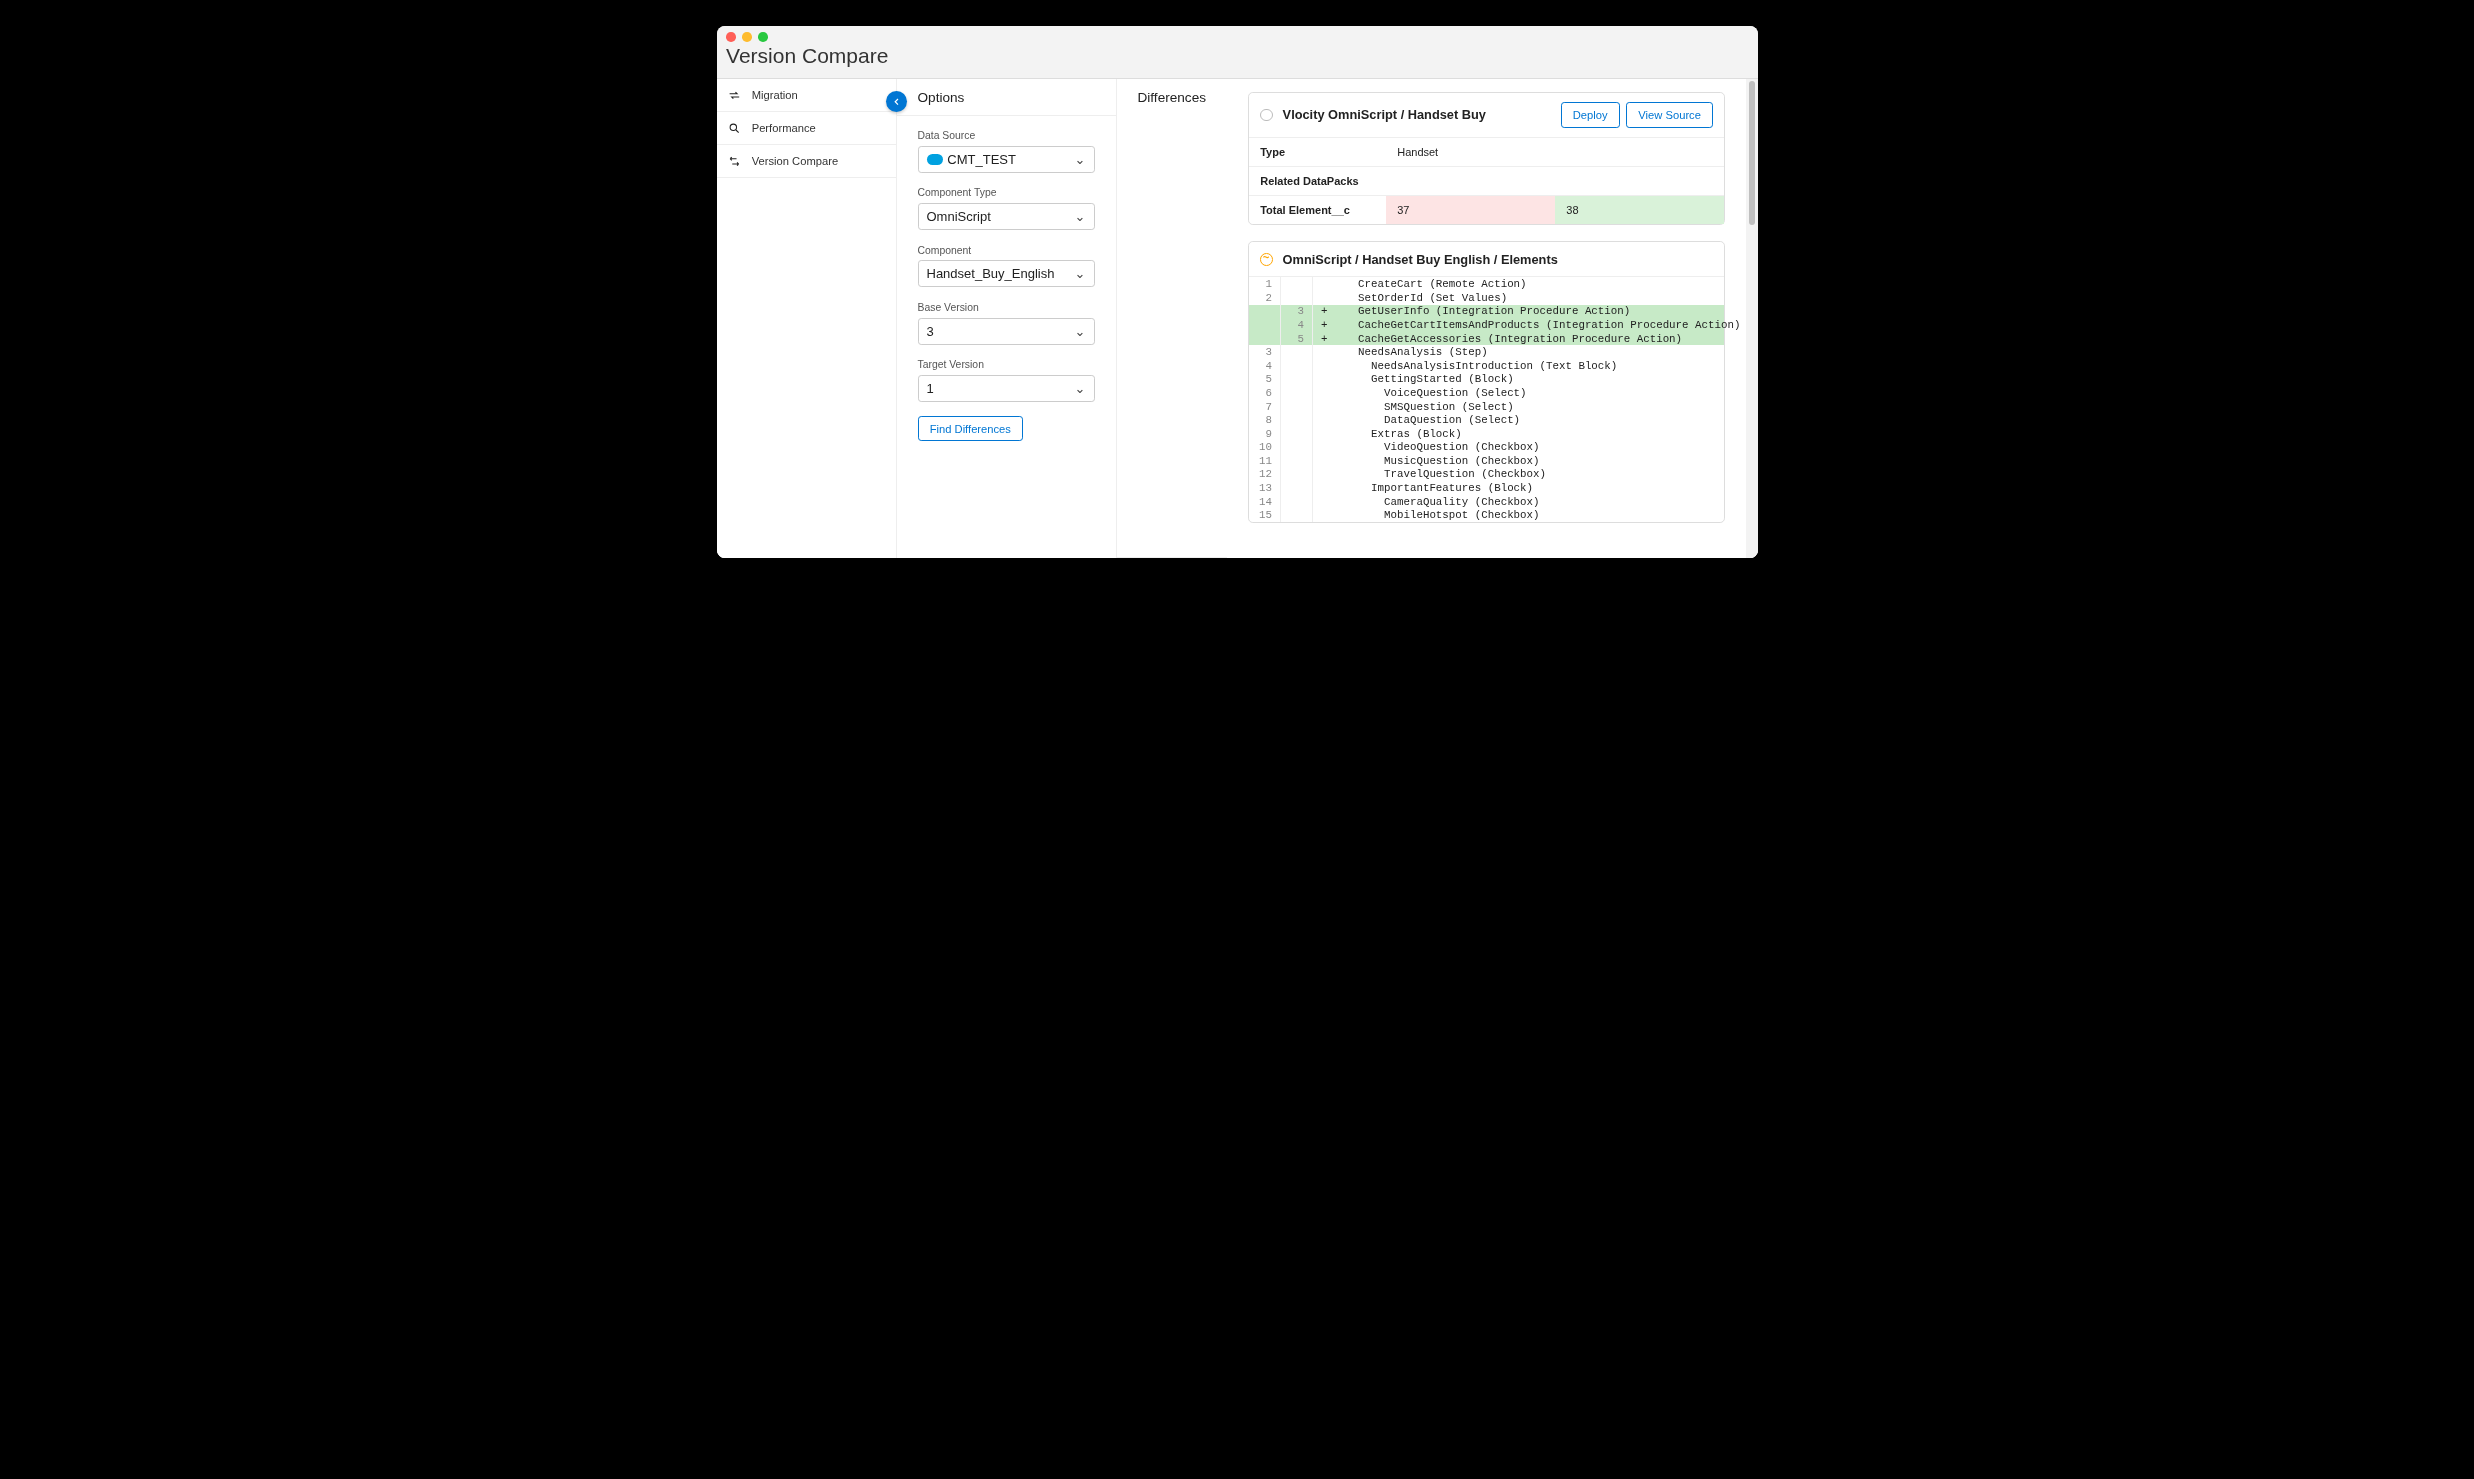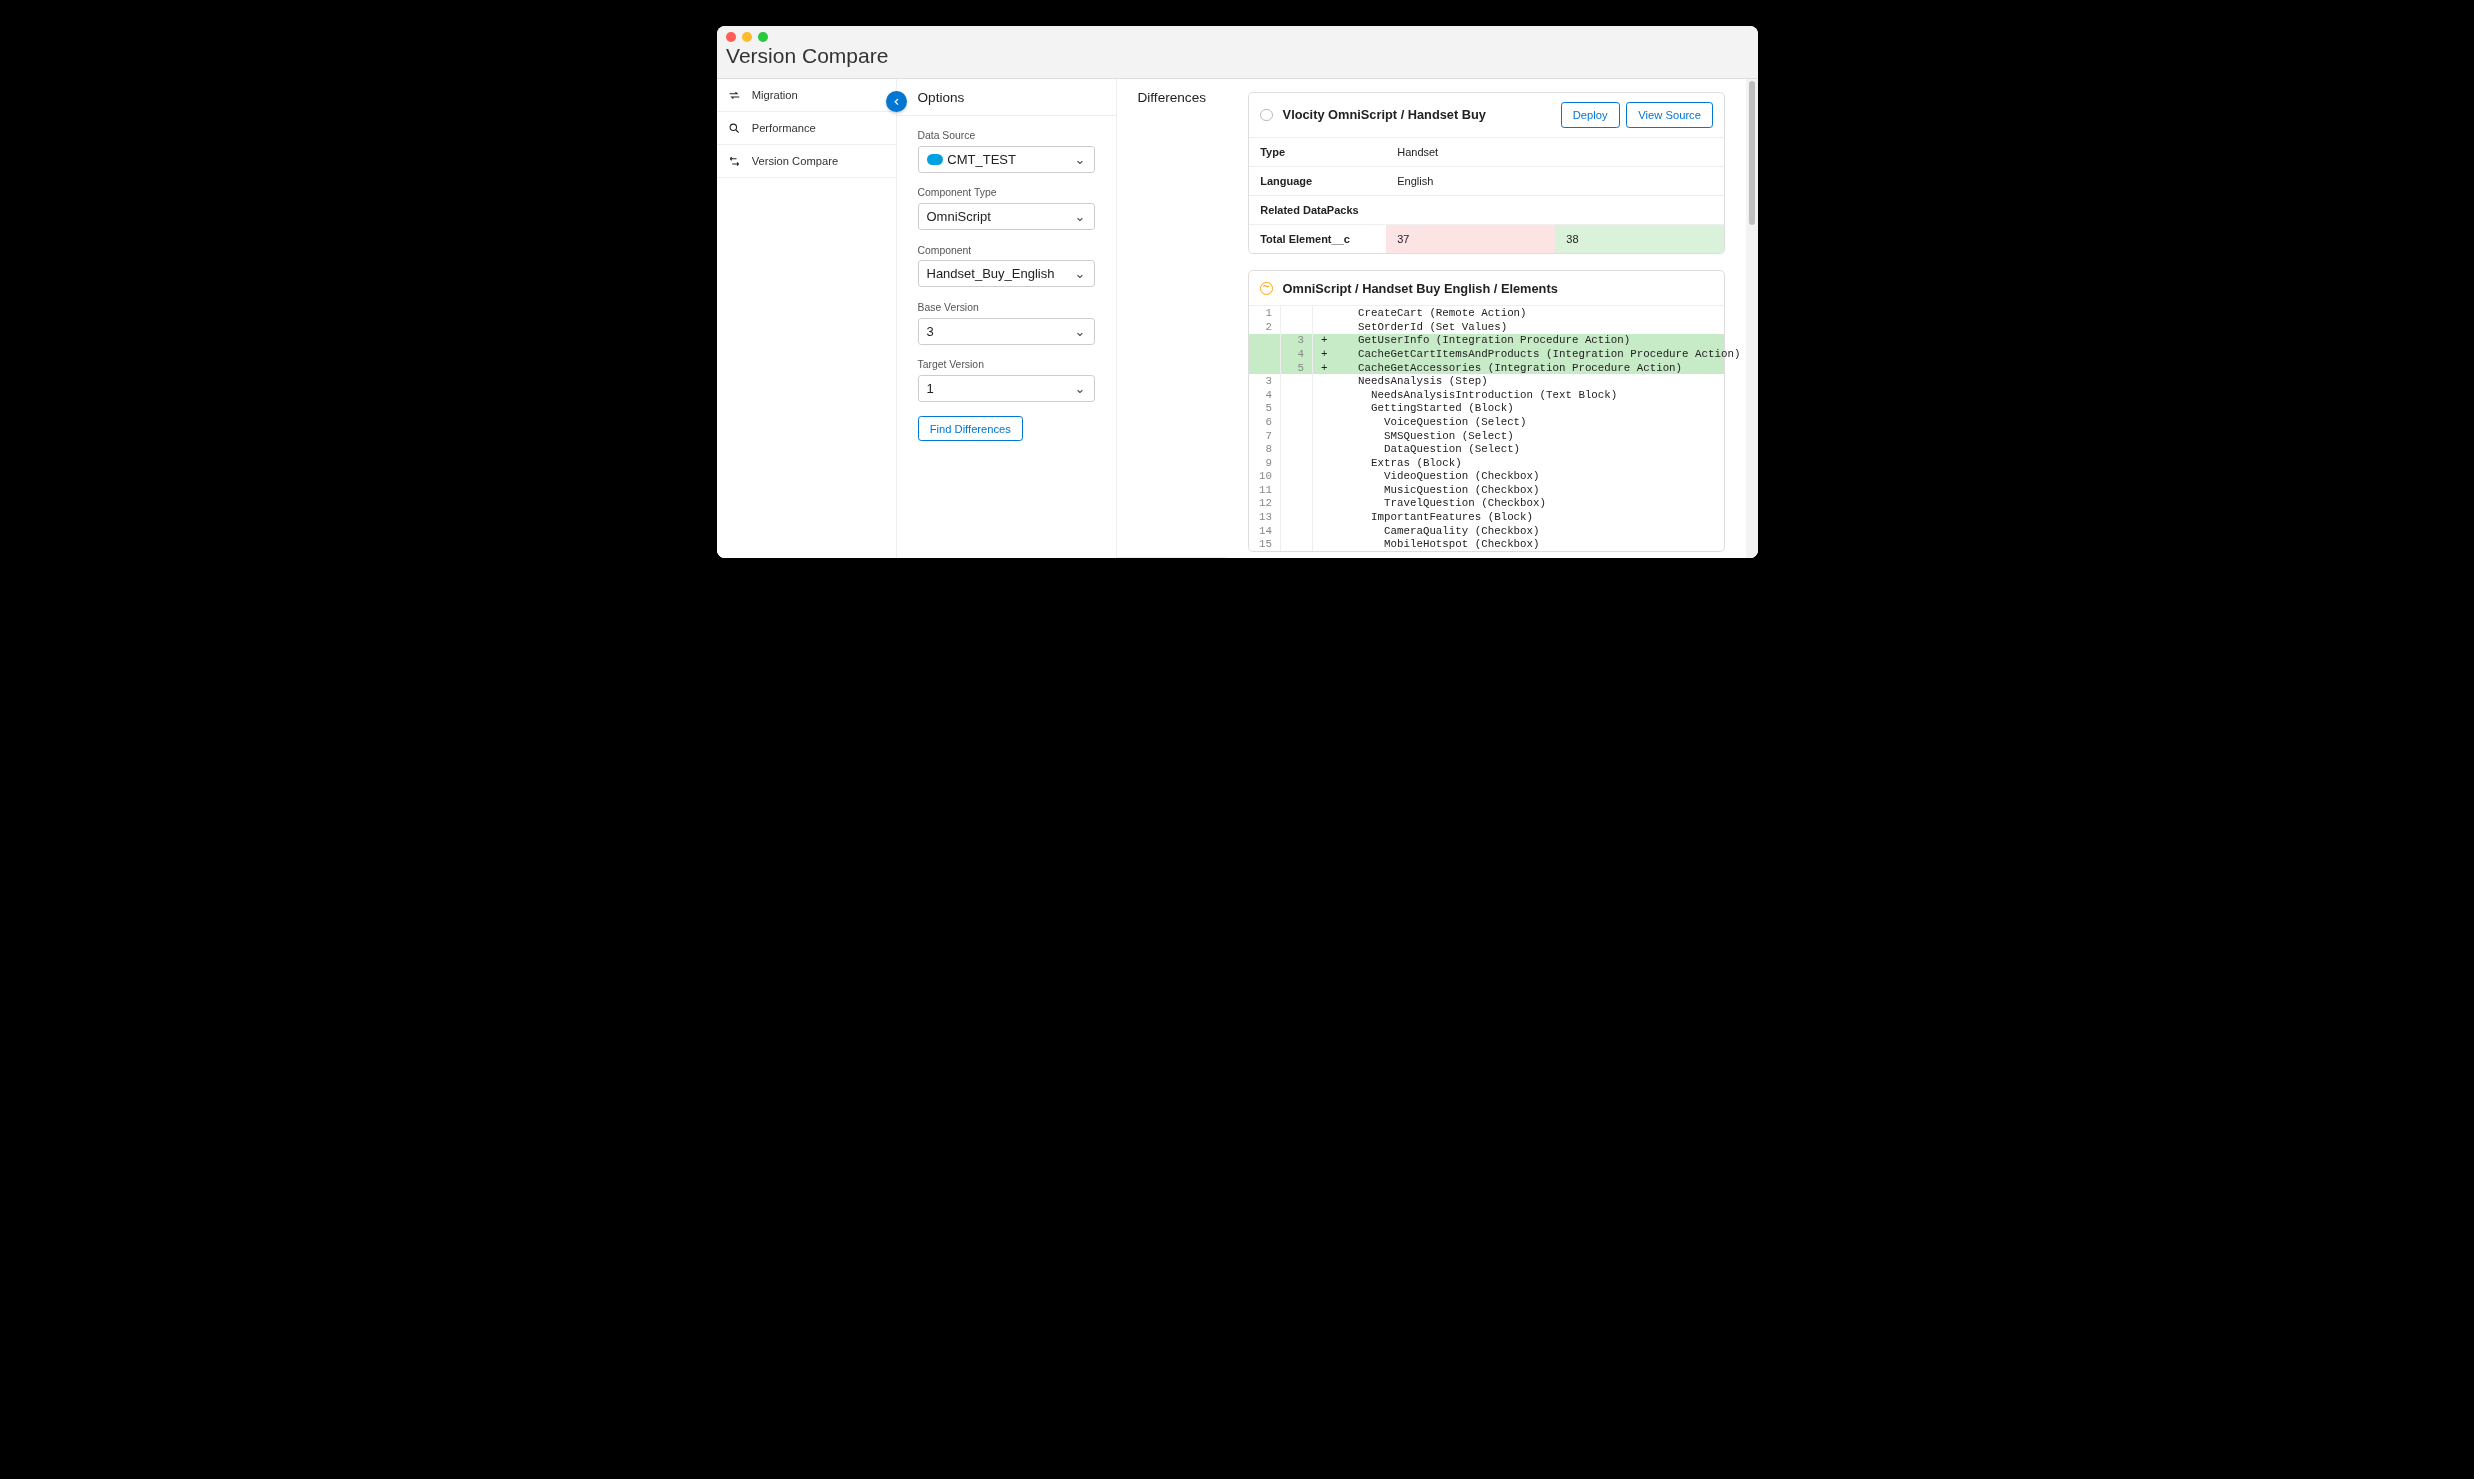--- a/index.html
+++ b/index.html
@@ -339,24 +339,20 @@
                 <button class="btn-outline">View Source</button>
               </div>
             </div>
             <table class="props-table">
               <tbody id="props-body">
                   <tr>
                     <td>Type</td>
                     <td colspan="2">Handset</td>
                   </tr>
                   <tr>
-                    <td>Language</td>
-                    <td colspan="2">English</td>
-                  </tr>
-                  <tr>
                     <td>Related DataPacks</td>
                     <td colspan="2"></td>
                   </tr>
                   <tr>
                     <td>Total Element__c</td>
                     <td class="diff-old">37</td>
                     <td class="diff-new">38</td>
                   </tr>
                 </tbody>
             </table>

